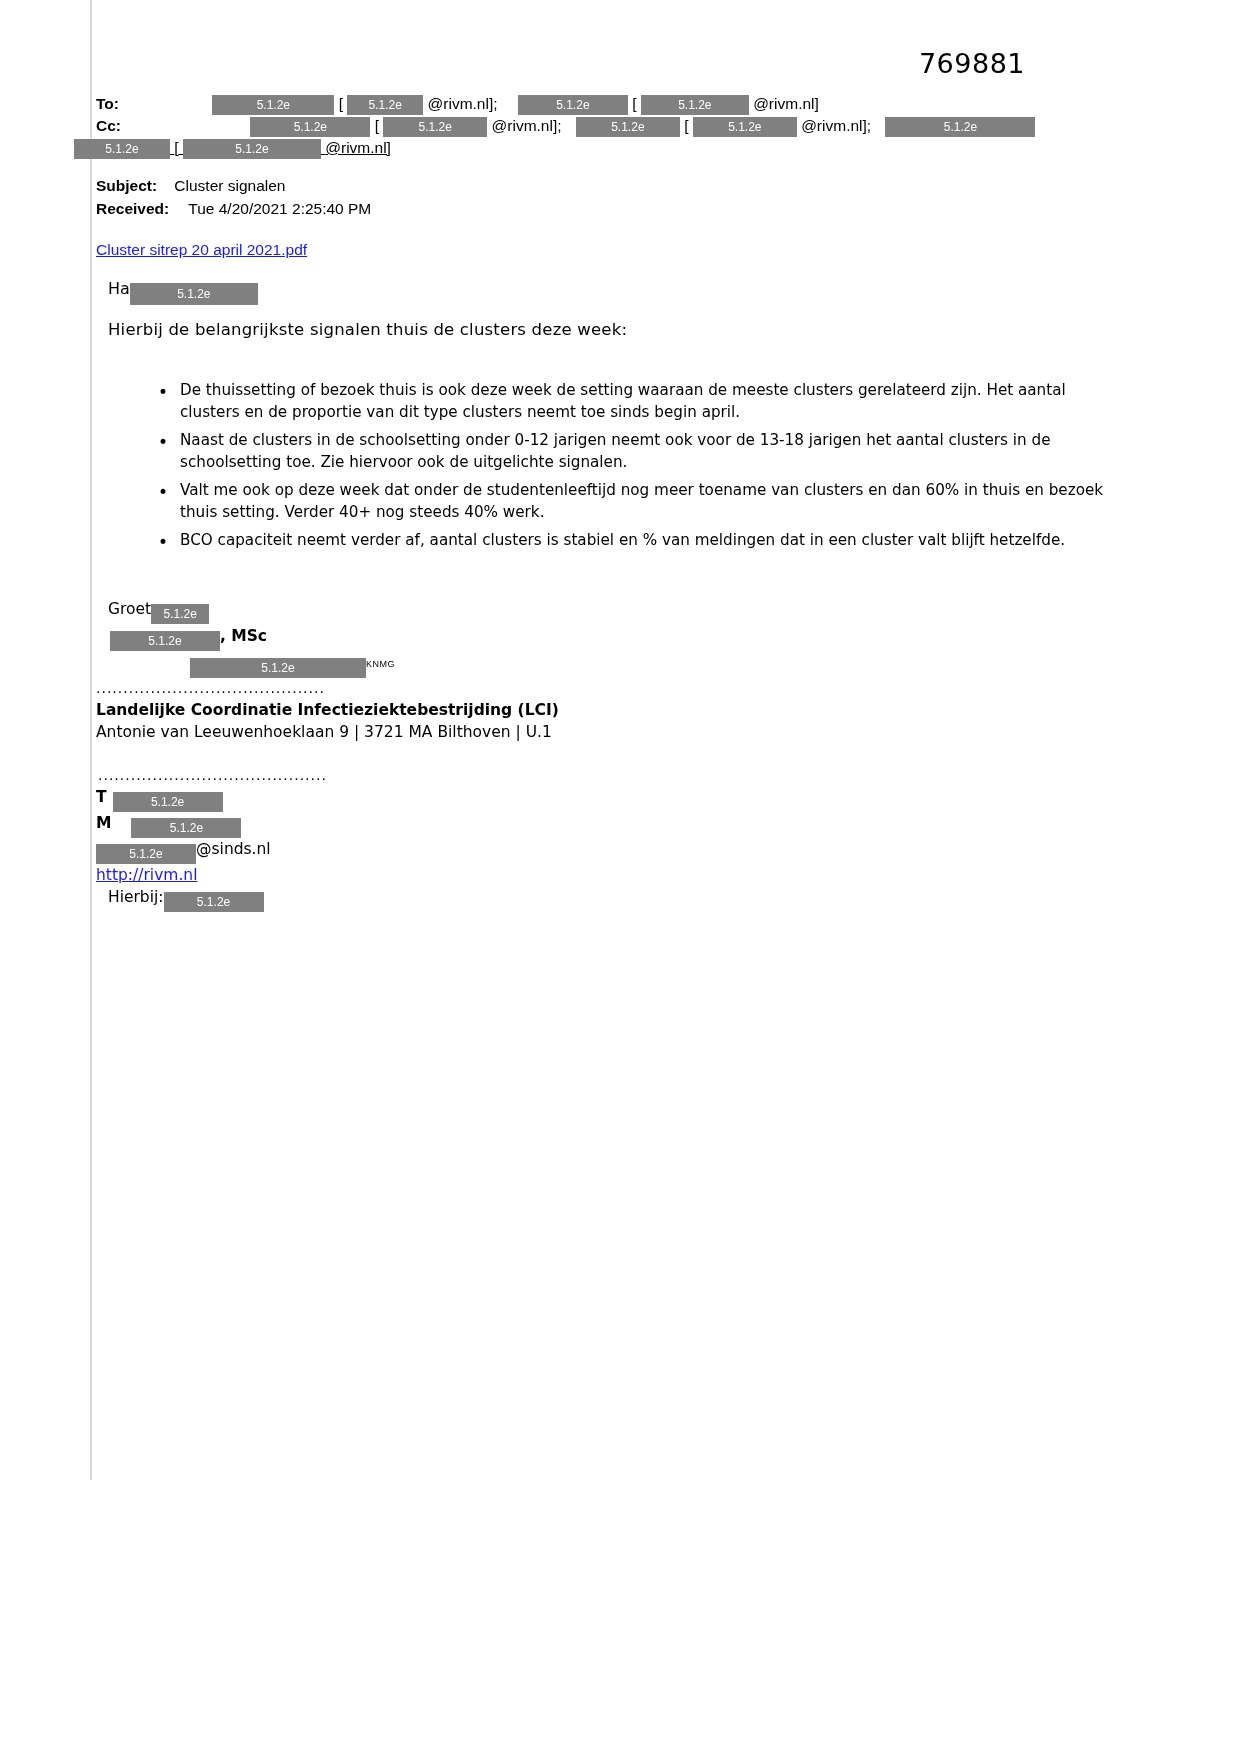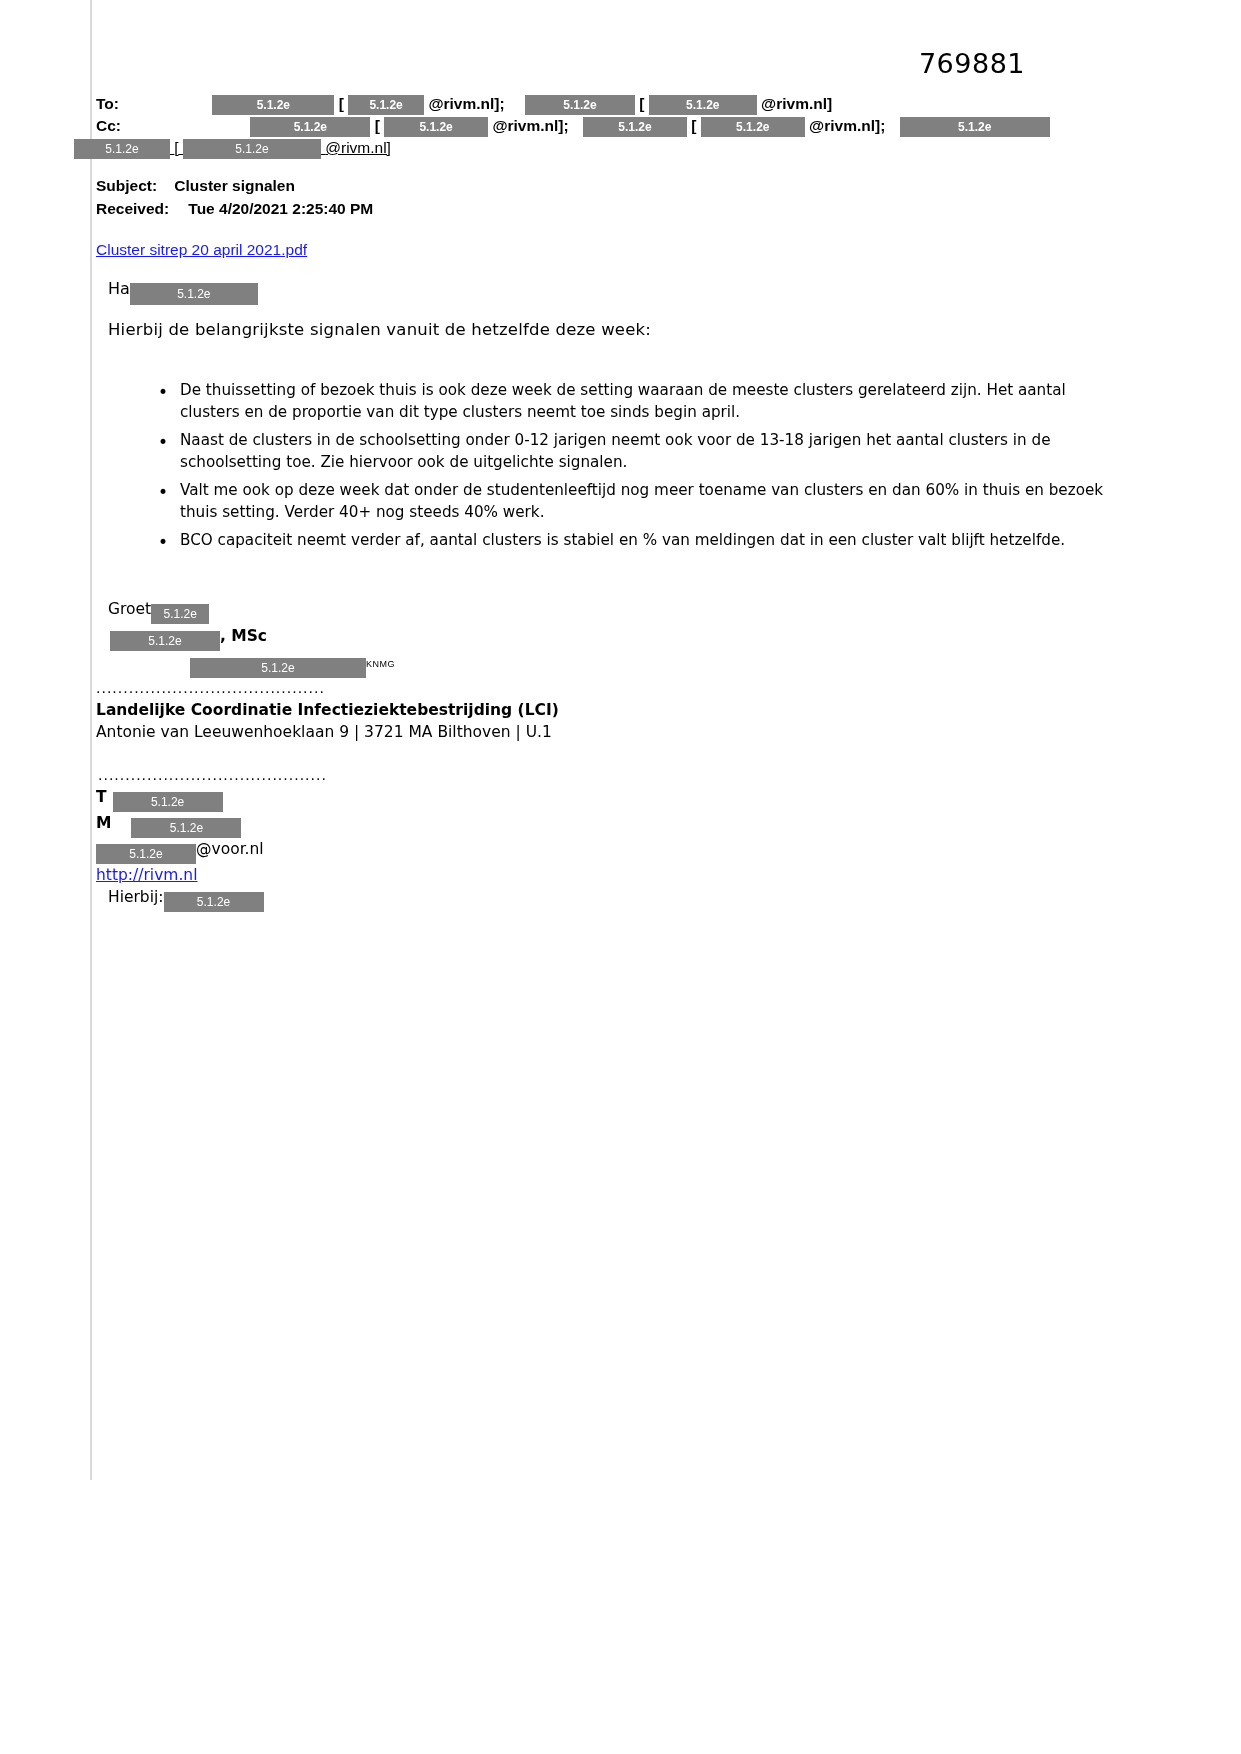--- a/index.html
+++ b/index.html
@@ -70,21 +70,20 @@
   }
   .hdr-label {
     font-weight: bold;
     display: inline-block;
     width: 74px;
     vertical-align: top;
   }
   .hdr-val {
     display: inline-block;
     vertical-align: top;
-    font-weight: bold;
   }
 
   .att-link {
     position: absolute;
     left: 96px;
     top: 241px;
     font-family: "Liberation Sans", sans-serif;
     font-size: 15.5px;
     color: #1a1aee;
     text-decoration: underline;
@@ -213,21 +212,21 @@
       <span class="hdr-val" style="margin-left:14px;">Tue 4/20/2021 2:25:40 PM</span>
     </div>
   </div>
 
   <a class="att-link" href="#">Cluster sitrep  20 april 2021.pdf</a>
 
   <div class="greet">
     <span>Ha</span><span class="redact" style="width:128px;height:22px;line-height:22px;vertical-align:-4px;">5.1.2e</span>
   </div>
 
-  <div class="intro">Hierbij de belangrijkste signalen vanuit de hetzelfde deze week:</div>
+  <div class="intro">Hierbij de belangrijkste signalen thuis de clusters deze week:</div>
 
   <div class="bullets">
     <div class="bullet">
       <span class="dot">•</span>
       <span>De thuissetting of bezoek thuis is ook deze week de setting waaraan de meeste clusters gerelateerd zijn. Het aantal clusters en de proportie van dit type clusters neemt toe sinds begin april.</span>
     </div>
     <div class="bullet">
       <span class="dot">•</span>
       <span>Naast de clusters in de schoolsetting onder 0-12 jarigen neemt ook voor de 13-18 jarigen het aantal clusters in de schoolsetting toe. Zie hiervoor ook de uitgelichte signalen.</span>
     </div>
@@ -264,21 +263,21 @@
 
     <div class="sig-line" style="margin-top:1px;">
       <span class="bold">T</span><span class="redact" style="width:110px;margin-left:6px;vertical-align:-4px;">5.1.2e</span>
     </div>
 
     <div class="sig-line" style="margin-top:2px;">
       <span class="bold">M</span><span class="redact" style="width:110px;margin-left:20px;vertical-align:-4px;">5.1.2e</span>
     </div>
 
     <div class="sig-line" style="margin-top:2px;">
-      <span class="redact" style="width:100px;vertical-align:-4px;">5.1.2e</span><span>@voor.nl</span>
+      <span class="redact" style="width:100px;vertical-align:-4px;">5.1.2e</span><span>@sinds.nl</span>
     </div>
 
     <div class="sig-line" style="margin-top:2px;">
       <a class="link" href="#">http://rivm.nl</a>
     </div>
 
     <div class="sig-line" style="margin-top:2px;margin-left:12px;">
       <span>Hierbij:</span><span class="redact" style="width:100px;vertical-align:-4px;">5.1.2e</span>
     </div>
   </div>

